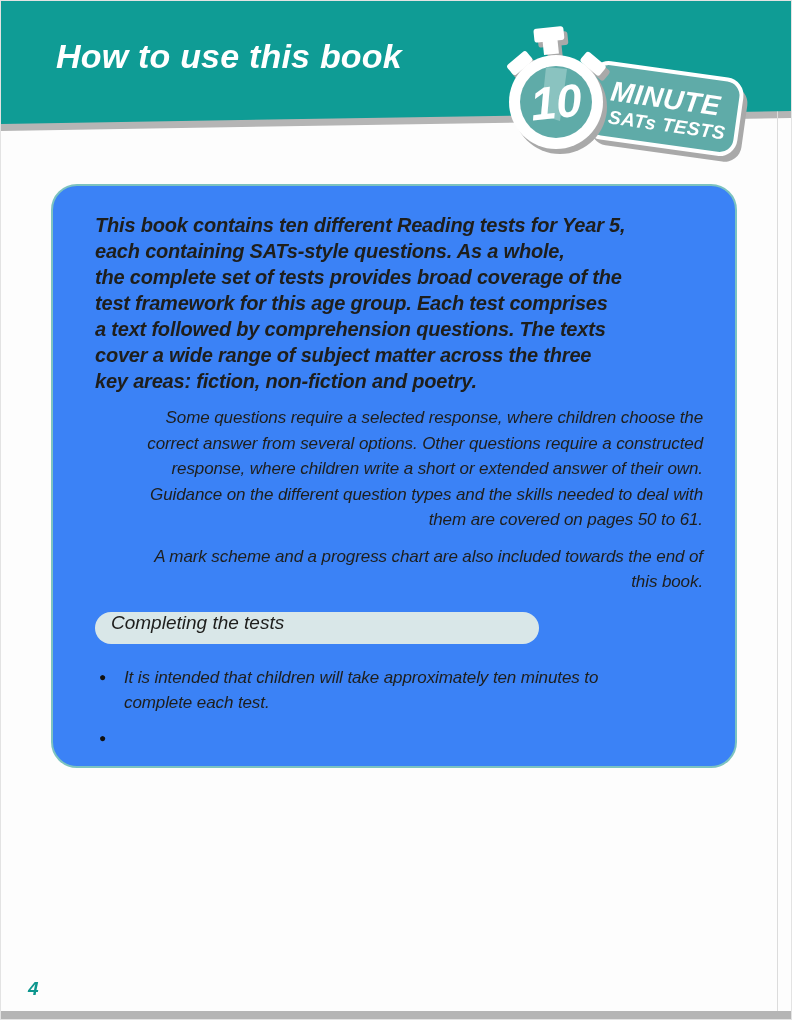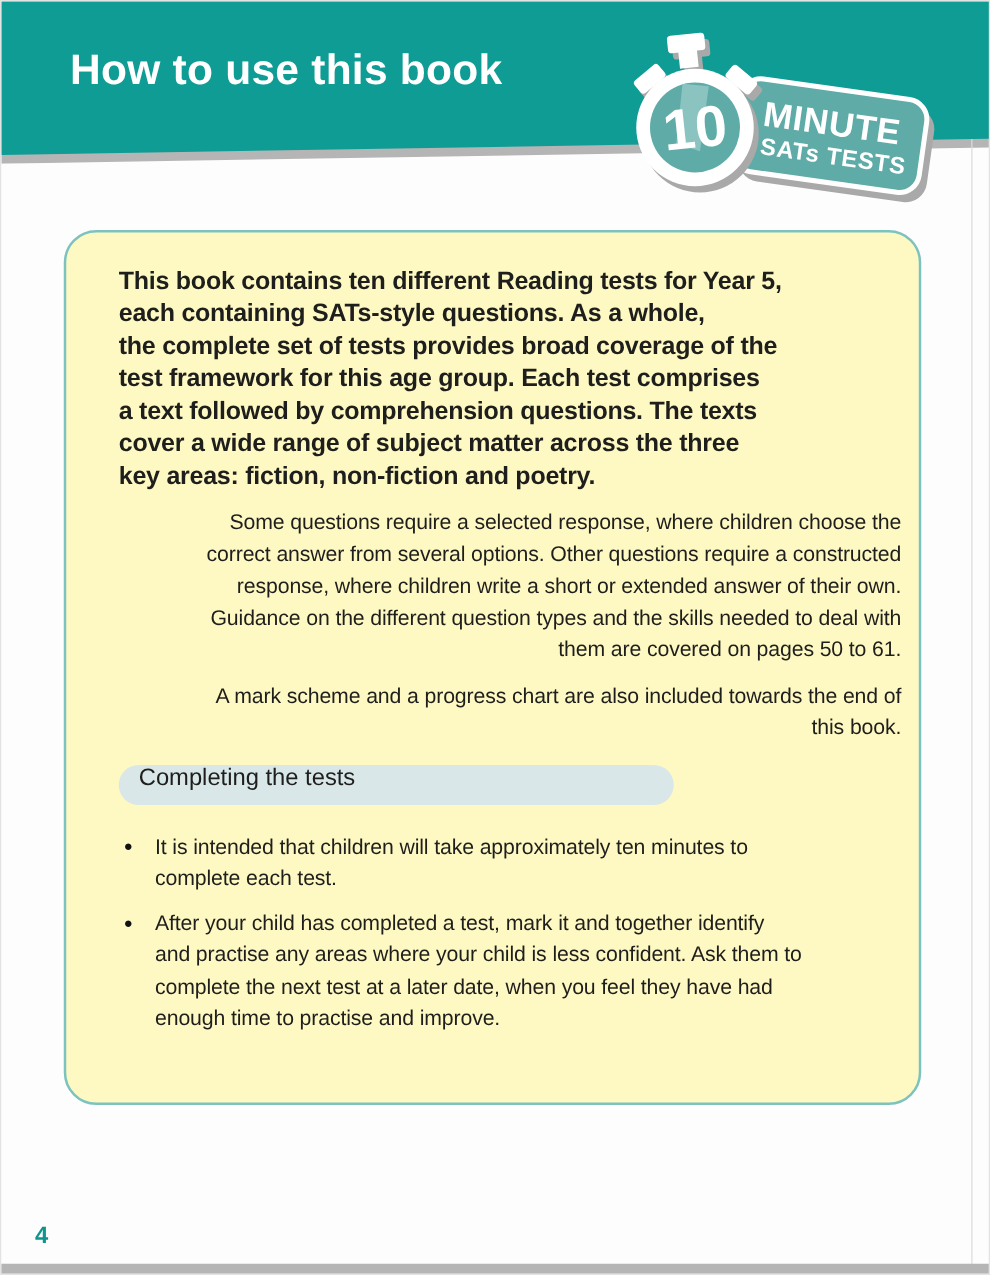--- a/index.html
+++ b/index.html
@@ -1,19 +1,19 @@
 <!DOCTYPE html>
 <html style="--header_teal: #0f9c95; --logo_teal: #5faba8; --logo_highlight: #8ac3c0; --shadow_gray: #a9a9a9; --strip_gray: #b5b5b5; --pill_bg: #d9e7e8; --box_border: #7cc3c0; --text_dark: #1e1e1c; --accent_teal: #0d968e;"><head>
 <meta charset="utf-8">
 <style>
   html,body{margin:0;padding:0;background:#ffffff;}
   .page{
     position:relative;width:792px;height:1020px;overflow:hidden;
     background:#fdfdfd;border:1px solid #e3e3e3;box-sizing:border-box;
-    font-family:"Liberation Sans",sans-serif;color:var(--text_dark);
+    font-family:"Liberation Sans",sans-serif;color:var(--text_dark);font-style:italic;
   }
   
   .header-shadow{
     position:absolute;left:0;top:0;width:792px;height:132px;
     background:var(--strip_gray);
     clip-path:polygon(0 0,100% 0,100% 117px,0 130px);
     z-index:1;
   }
   .header{
     position:absolute;left:0;top:0;width:792px;height:124px;
@@ -23,23 +23,23 @@
   }
   .title{
     position:absolute;left:55px;top:36px;margin:0;
     font-size:34px;font-weight:700;color:#ffffff;letter-spacing:0.2px;
   }
   
   .logo{position:absolute;left:492px;top:16px;z-index:3;font-family:"Liberation Sans",sans-serif;}
   .logo text{font-family:"Liberation Sans",sans-serif;font-weight:700;fill:#ffffff;}
   
   .content-box{
-    position:absolute;left:50px;top:183px;width:686px;height:700px;
+    position:absolute;left:50px;top:183px;width:686px;height:584px;
     box-sizing:border-box;border:2px solid var(--box_border);border-radius:26px;
-    background:#fef9c3;padding:26px 14px 0 42px;z-index:2;
+    background:#3b82f6;padding:26px 32px 0 42px;z-index:2;
   }
   .intro{
     margin:0 0 11px 0;font-size:20px;line-height:26px;font-weight:700;
     white-space:pre-line;letter-spacing:-0.2px;
   }
   .body-para{
     margin:0 0 11px 0;font-size:17px;line-height:25.5px;font-weight:400;
     white-space:pre-line;letter-spacing:-0.1px;text-align:right;
   }
   .body-para.last{margin-bottom:17px;}
@@ -136,24 +136,20 @@
     </div>
 
     <div class="bullet">
       <span class="dot">●</span>
       <span class="bullet-text">It is intended that children will take approximately ten minutes to
 complete each test.</span>
     </div>
 
     <div class="bullet">
       <span class="dot">●</span>
-      <span class="bullet-text">After your child has completed a test, mark it and together identify
-and practise any areas where your child is less confident. Ask them to
-complete the next test at a later date, when you feel they have had
-enough time to practise and improve.</span>
     </div>
   </div>
 
   <div class="page-number">4</div>
   <div class="right-edge"></div>
   <div class="bottom-strip"></div>
 
 </div>
 
 </body></html>

